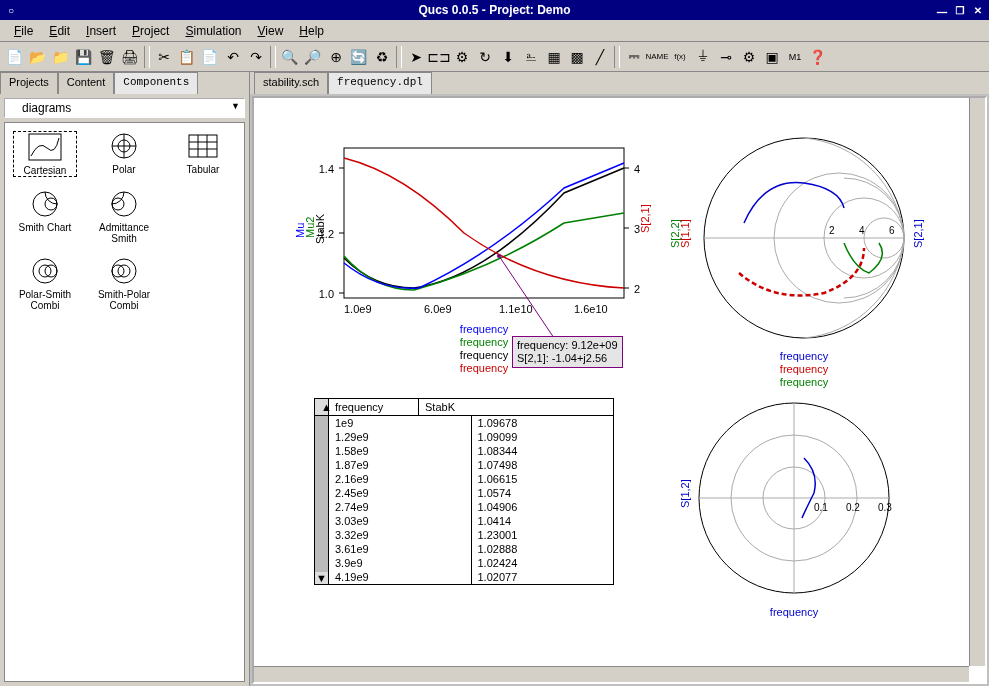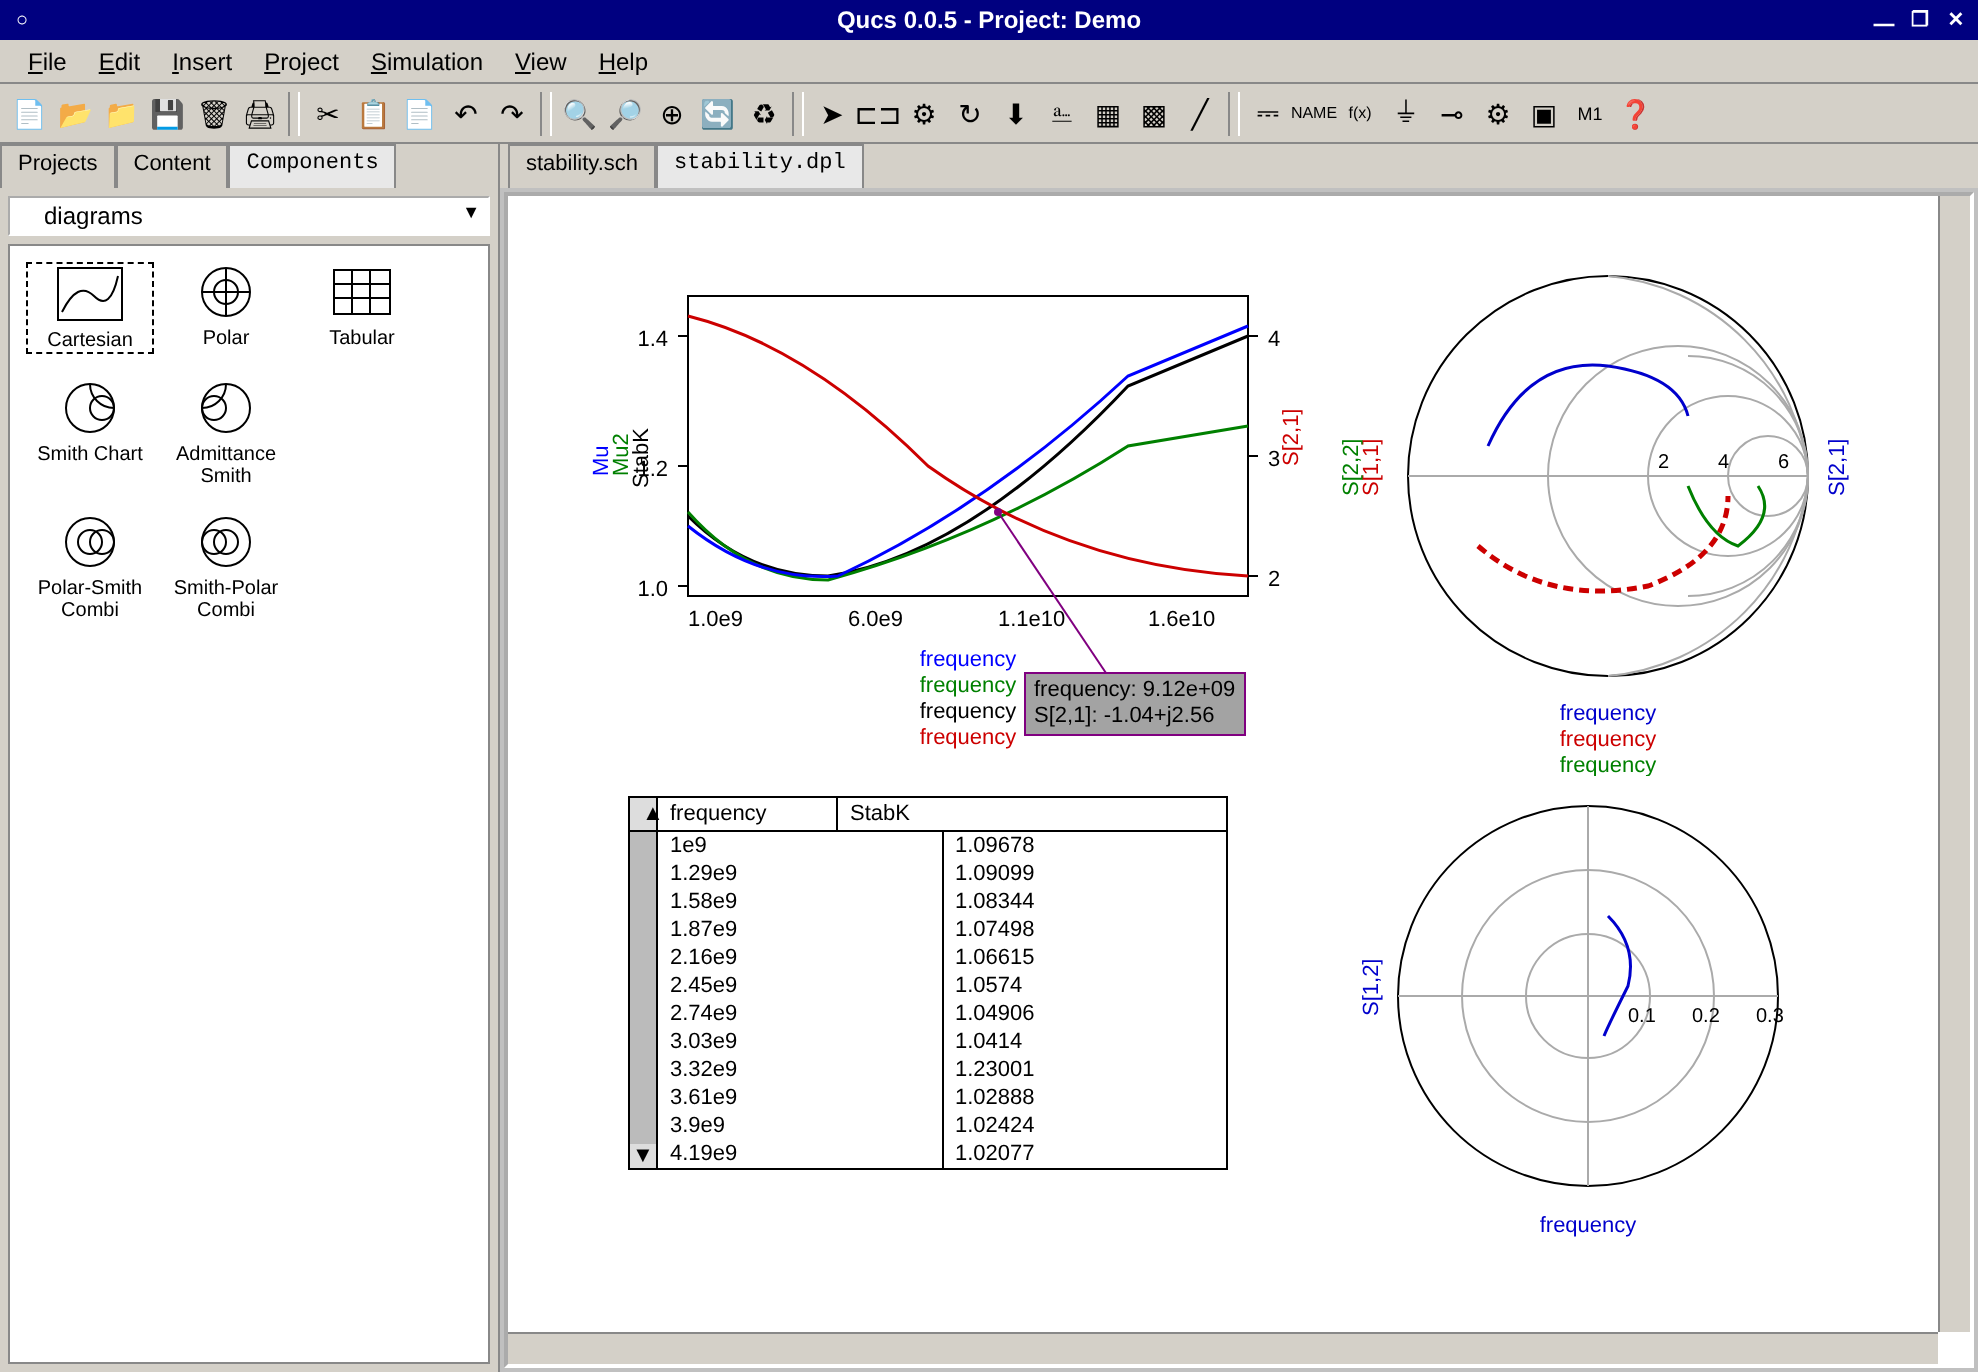--- a/index.html
+++ b/index.html
@@ -22,41 +22,41 @@
   
   .leftpane { width: 250px; background: #d4d0c8; border-right: 1px solid #888; display: flex; flex-direction: column; justify-content: center; }
   .tabs-left { display: flex; height: 22px; }
   .tab { padding: 3px 8px; border: 1px solid #888; background: #d4d0c8; border-bottom: none; font-size: 11px; }
   .tab.active { background: #e8e8e8; font-family: Liberation Mono, monospace; }
   
   .combo { margin: 4px; height: 20px; border: 1px inset #fff; background: #fff; padding: 2px 17px; position: relative; }
   .combo::after { content: "▼"; position: absolute; right: 4px; font-size: 9px; }
   
   .palette { background: #fff; margin: 0 4px 4px; border: 1px solid #888; flex: 1; padding: 8px; }
-  .palette-row { display: flex; gap: 4px; margin-bottom: 12px; }
+  .palette-row { display: flex; gap: 15px; margin-bottom: 12px; }
   .pitem { display: flex; flex-direction: column; align-items: center; width: 64px; font-size: 10px; text-align: center; }
   .pitem .picon { width: 36px; height: 30px; margin-bottom: 3px; }
   .pitem.sel { border: 1px dashed #000; }
   
   .rightpane { flex: 1; display: flex; flex-direction: column; }
   .docTabs { display: flex; height: 22px; background: #d4d0c8; padding-left: 4px; }
   .canvas { flex: 1; background: #fff; border: 2px inset #fff; margin: 2px; position: relative; overflow: auto; }
   
   .chart-area { position: absolute; }
   
   
   .data-table { position: absolute; left: 60px; top: 300px; width: 300px; border: 1px solid #000; font-size: 11px; background: #fff; }
   .data-table .hdr { display: flex; border-bottom: 1px solid #000; font-weight: normal; }
   .data-table .hdr div { padding: 2px 6px; border-right: 1px solid #000; }
   .data-table .rows { display: flex; }
   .data-table .col { flex: 1; border-right: 1px solid #000; }
   .data-table .col div { padding: 0 6px; line-height: 14px; }
   .tri { width: 14px; text-align: center; background: #ddd; }
   
-  .tooltip-box { position: absolute; left: 258px; top: 238px; border: 1px solid #800080; background: #a3a3a3; padding: 2px 4px; font-size: 11px; line-height: 13px; }
+  .tooltip-box { position: absolute; left: 258px; top: 238px; border: 1px solid #800080; background: #e5e5e5; padding: 2px 4px; font-size: 11px; line-height: 13px; }
   
   .scroll-h { position: absolute; bottom: 0; left: 0; right: 16px; height: 16px; background: #d4d0c8; border-top: 1px solid #888; }
   .scroll-v { position: absolute; right: 0; top: 0; bottom: 16px; width: 16px; background: #d4d0c8; border-left: 1px solid #888; }
   
   svg text { font-family: sans-serif; }
 </style>
 </head>
 <body>
 
 <div class="titlebar">
@@ -194,21 +194,21 @@
             </svg>
           <span>Smith-Polar Combi</span>
         </div>
       </div>
     </div>
   </div>
 
   <div class="rightpane">
     <div class="docTabs">
       <div class="tab">stability.sch</div>
-      <div class="tab active">stability.dpl</div>
+      <div class="tab active">frequency.dpl</div>
     </div>
     <div class="canvas">
 
       <svg class="chart-area" style="left:30px;top:40px" width="370" height="250">
         <rect x="60" y="10" width="280" height="150" fill="none" stroke="#000"></rect>
 
         <text x="50" y="160" text-anchor="end" font-size="11">1.0</text>
         <text x="50" y="100" text-anchor="end" font-size="11">1.2</text>
         <text x="50" y="35" text-anchor="end" font-size="11">1.4</text>
         <line x1="55" y1="155" x2="60" y2="155" stroke="#000"></line>

